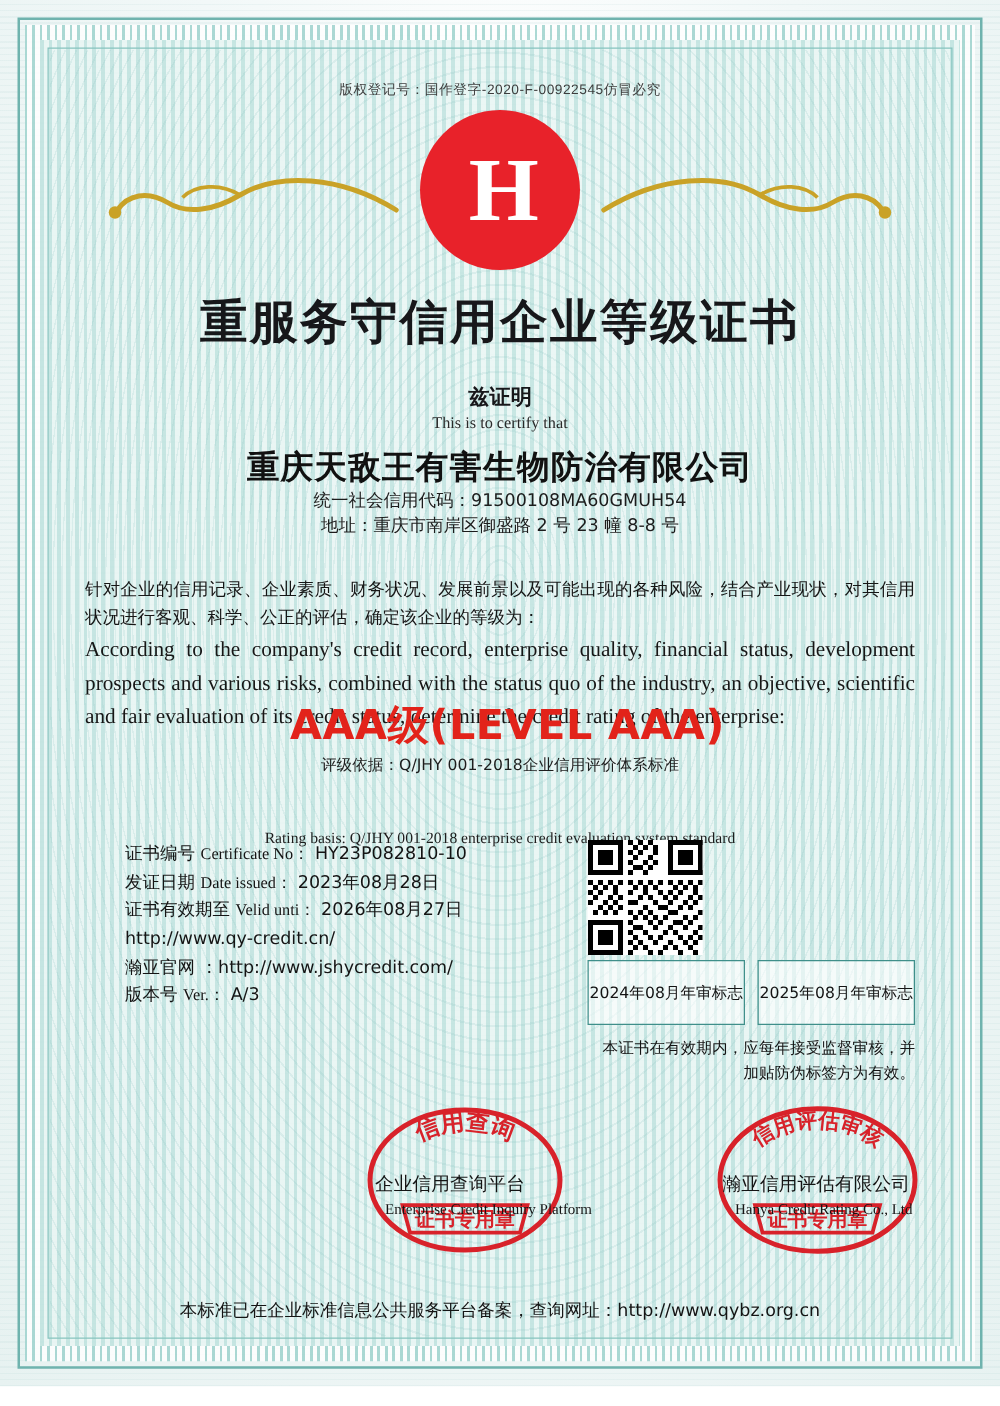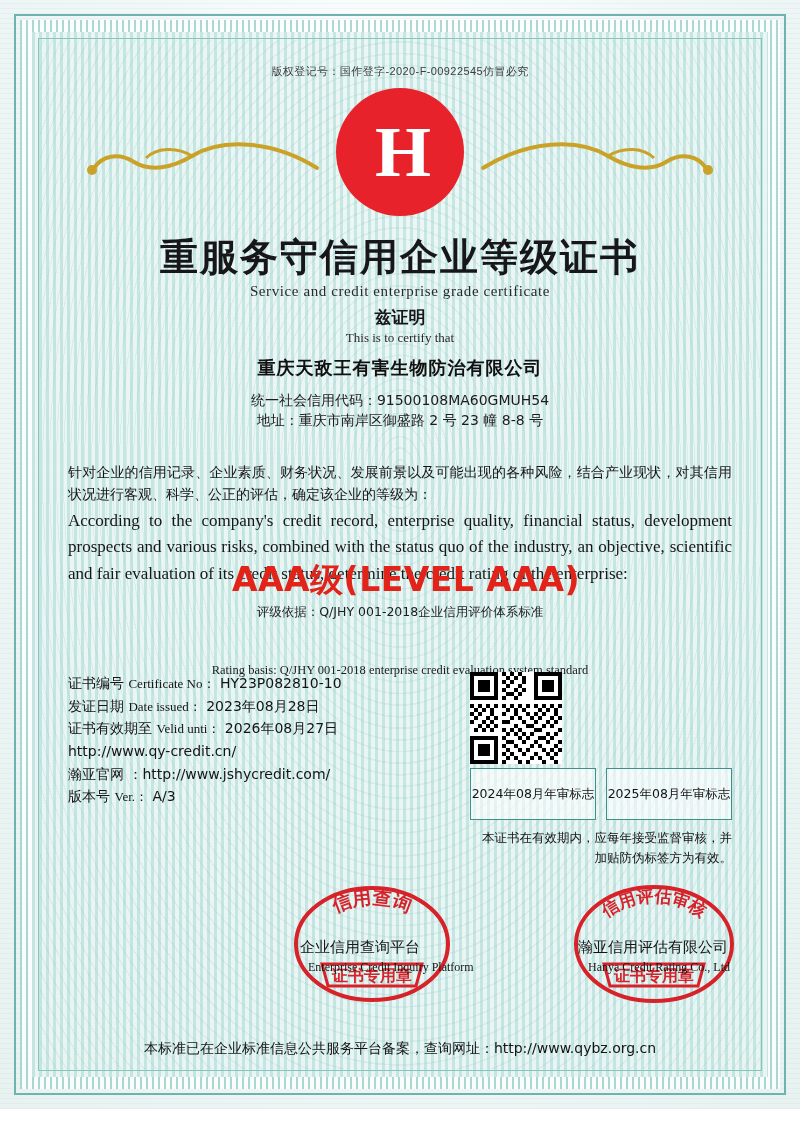--- a/index.html
+++ b/index.html
@@ -86,21 +86,21 @@
     font-size:17px;font-weight:bold;color:#17171a;
     font-family:"DejaVu Sans", sans-serif;
   }
   .certify-en{
     position:absolute;top:330px;left:0;right:0;text-align:center;
     font-size:13px;color:#2a2a2a;
     font-family:"Liberation Serif", serif;
   }
   .company{
     position:absolute;top:356px;left:0;right:0;text-align:center;
-    font-size:18px;font-weight:bold;color:#111;letter-spacing:1px;
+    font-size:26px;font-weight:bold;color:#111;letter-spacing:1px;
     font-family:"DejaVu Sans", sans-serif;
   }
   .credit-code{
     position:absolute;top:392px;left:0;right:0;text-align:center;
     font-size:14px;color:#1c1c1c;
     font-family:"DejaVu Sans", sans-serif;
   }
   .address{
     position:absolute;top:412px;left:0;right:0;text-align:center;
     font-size:14px;color:#1c1c1c;
@@ -127,20 +127,21 @@
   .basis-en{
     position:absolute;top:621px;left:0;right:0;text-align:center;
     font-size:12.5px;color:#1d1d1d;font-family:"Liberation Serif", serif;margin-top:42px;
   }
 
   
   .info{
     position:absolute;left:68px;top:672px;width:400px;
     font-size:14px;line-height:1.62;color:#141414;
     font-family:"DejaVu Sans", sans-serif;
+    padding-left:32px;
   }
   .info .row{white-space:nowrap;}
   .info .lbl-en{font-family:"Liberation Serif", serif;font-size:13px;}
   .info .val{font-family:"DejaVu Sans", sans-serif;}
 
   
   .qr{
     position:absolute;left:470px;top:672px;width:92px;height:92px;
     background:#fff;
   }
@@ -222,21 +223,20 @@
         <path d="M130 26 C146 16, 166 18, 176 28" fill="none" stroke="#c9a227" stroke-width="3"></path>
         <circle cx="230" cy="40" r="5" fill="#c9a227"></circle>
       </svg>
     </div>
     <div class="emblem">
       <span class="glyph">H</span>
     </div>
   </div>
 
   <div class="title-cn">重服务守信用企业等级证书</div>
-  <div class="title-en">Service and credit enterprise grade certificate</div>
 
   <div class="certify-cn">兹证明</div>
   <div class="certify-en">This is to certify that</div>
 
   <div class="company">重庆天敌王有害生物防治有限公司</div>
   <div class="credit-code">统一社会信用代码：91500108MA60GMUH54</div>
   <div class="address">地址：重庆市南岸区御盛路 2 号 23 幢 8-8 号</div>
 
   <div class="para">
     <span class="cn">针对企业的信用记录、企业素质、财务状况、发展前景以及可能出现的各种风险，结合产业现状，对其信用状况进行客观、科学、公正的评估，确定该企业的等级为：</span>

